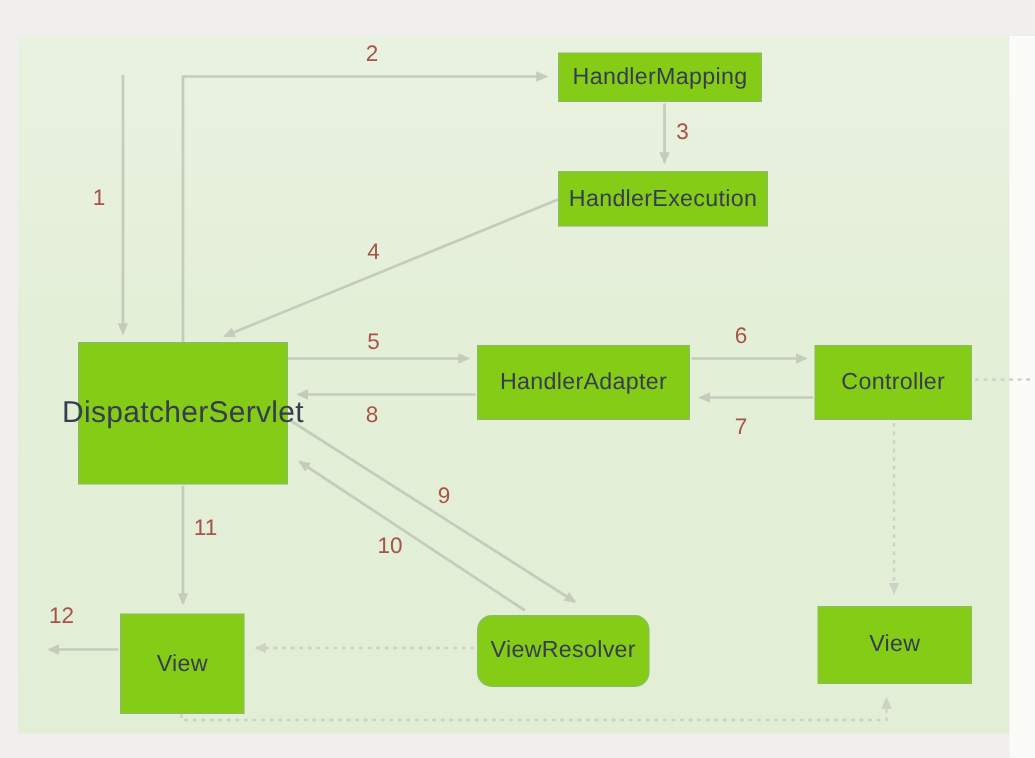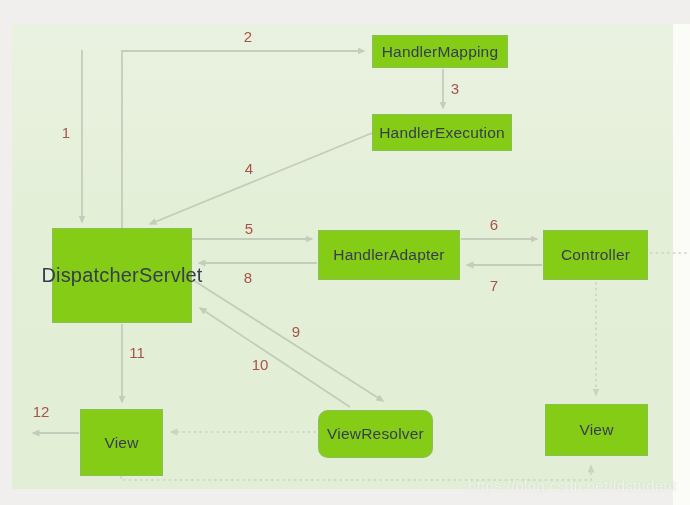--- a/index.html
+++ b/index.html
@@ -125,15 +125,14 @@
   <span class="step s4">4</span>
   <span class="step s5">5</span>
   <span class="step s6">6</span>
   <span class="step s7">7</span>
   <span class="step s8">8</span>
   <span class="step s9">9</span>
   <span class="step s10">10</span>
   <span class="step s11">11</span>
   <span class="step s12">12</span>
 
-  <span class="watermark">https://blog.csdn.net/ldstudent</span>
 
 </div>
 
 </body></html>

